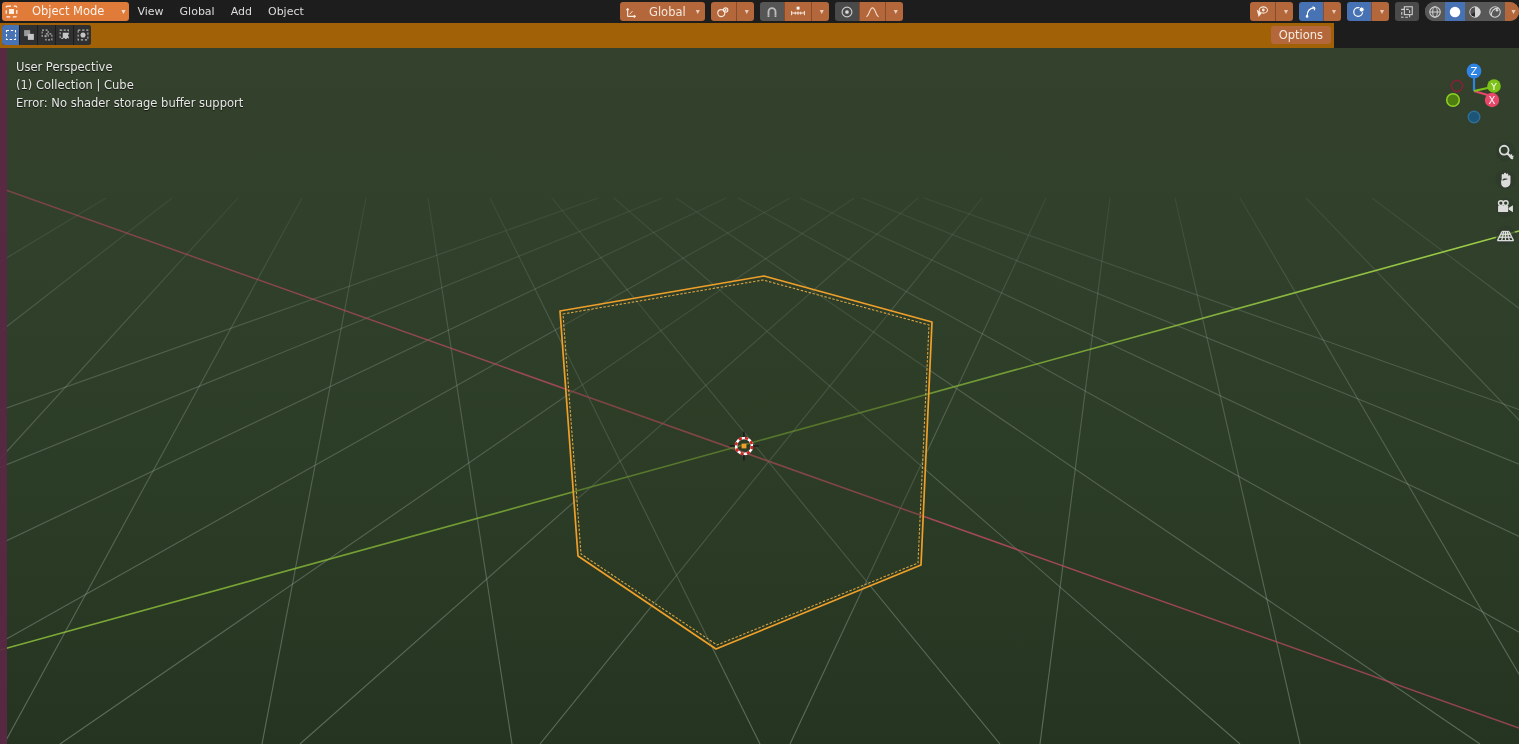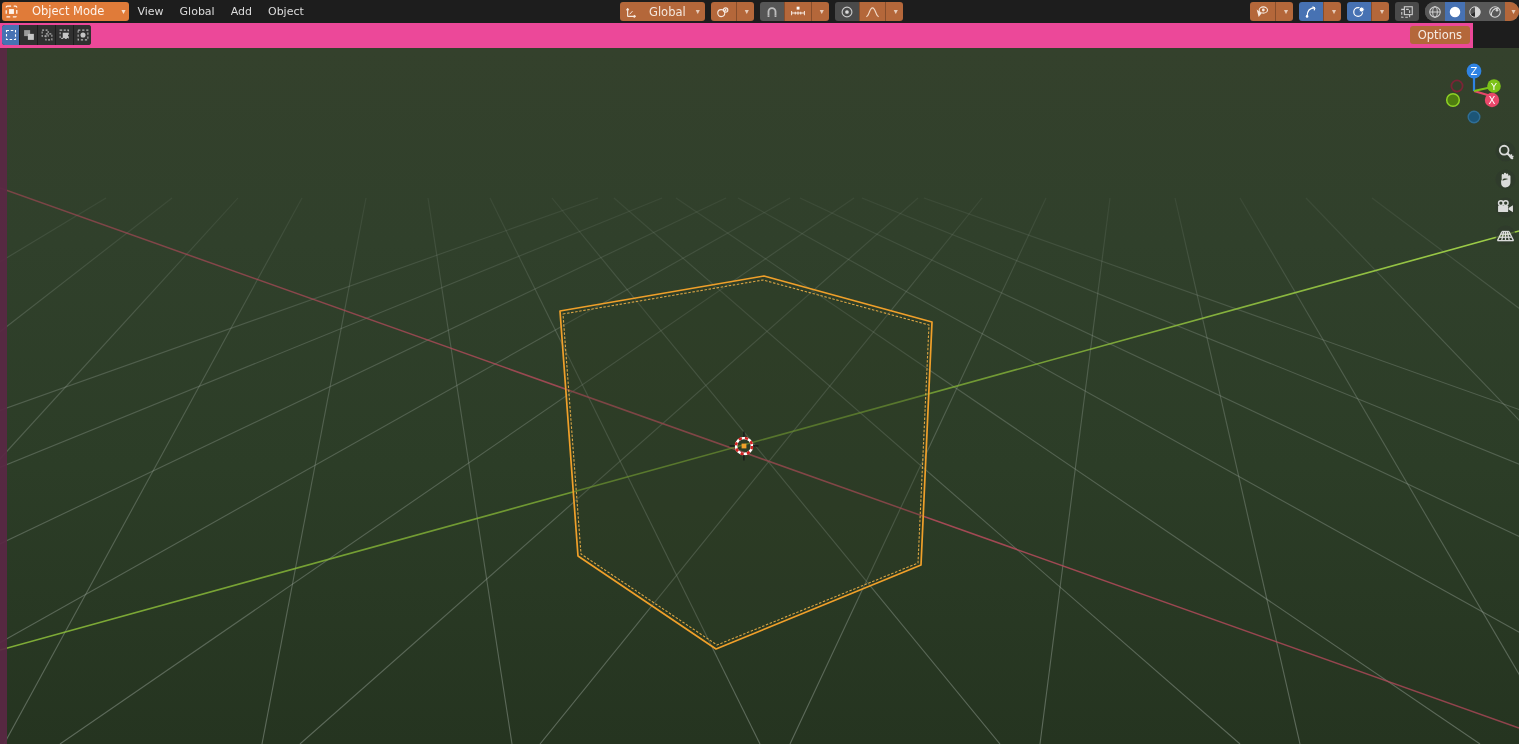--- a/index.html
+++ b/index.html
@@ -129,22 +129,22 @@
     justify-content: center;
     background: #585858;
   }
   .shade-btn.active { background: #4772b3; }
   .shade-btn.tail { background: #b4673a; width: 14px; }
 
   
   .subbar {
     position: absolute;
     left: 0; top: 23px;
-    width: 1473px; height: 25px;
-    background: #ec4899;
+    width: 1334px; height: 25px;
+    background: #a16207;
   }
   .select-modes {
     position: absolute;
     left: 2px; top: 2px;
     display: flex;
     align-items: center;
     height: 20px;
     background: #303030;
     border-radius: 3px;
     overflow: hidden;
@@ -524,20 +524,25 @@
         <circle cx="15" cy="15" r="8" fill="none" stroke="#ffffff" stroke-width="2.6"></circle>
         <circle cx="15" cy="15" r="8" fill="none" stroke="#d32222" stroke-width="2.6" stroke-dasharray="3.2 3.2"></circle>
         <rect x="14.2" y="0.5" width="1.4" height="5.5" fill="#1a1a1a"></rect>
         <rect x="14.2" y="24" width="1.4" height="5.5" fill="#1a1a1a"></rect>
         <rect x="0.5" y="14.2" width="5.5" height="1.4" fill="#1a1a1a"></rect>
         <rect x="24" y="14.2" width="5.5" height="1.4" fill="#1a1a1a"></rect>
         <rect x="12.6" y="12.6" width="4.8" height="4.8" fill="#f0a02a"></rect>
       </svg>
     </div>
 
+    <div class="vp-info">
+      <div>User Perspective</div>
+      <div>(1) Collection | Cube</div>
+      <div>Error: No shader storage buffer support</div>
+    </div>
 
     <div class="gizmo">
       <svg width="66" height="66" viewBox="0 0 66 66">
 
         <line x1="33" y1="33" x2="33" y2="15" stroke="#2f83e3" stroke-width="2.2"></line>
         <line x1="33" y1="33" x2="50" y2="38" stroke="#e9476a" stroke-width="2.2"></line>
         <line x1="33" y1="33" x2="51" y2="29" stroke="#7dc219" stroke-width="2.2"></line>
 
         <circle cx="16" cy="28" r="5.6" fill="none" stroke="#7a2436" stroke-width="1.8"></circle>
         <circle cx="12" cy="42" r="6.3" fill="#4e7d10" stroke="#8fd224" stroke-width="1.5"></circle>

